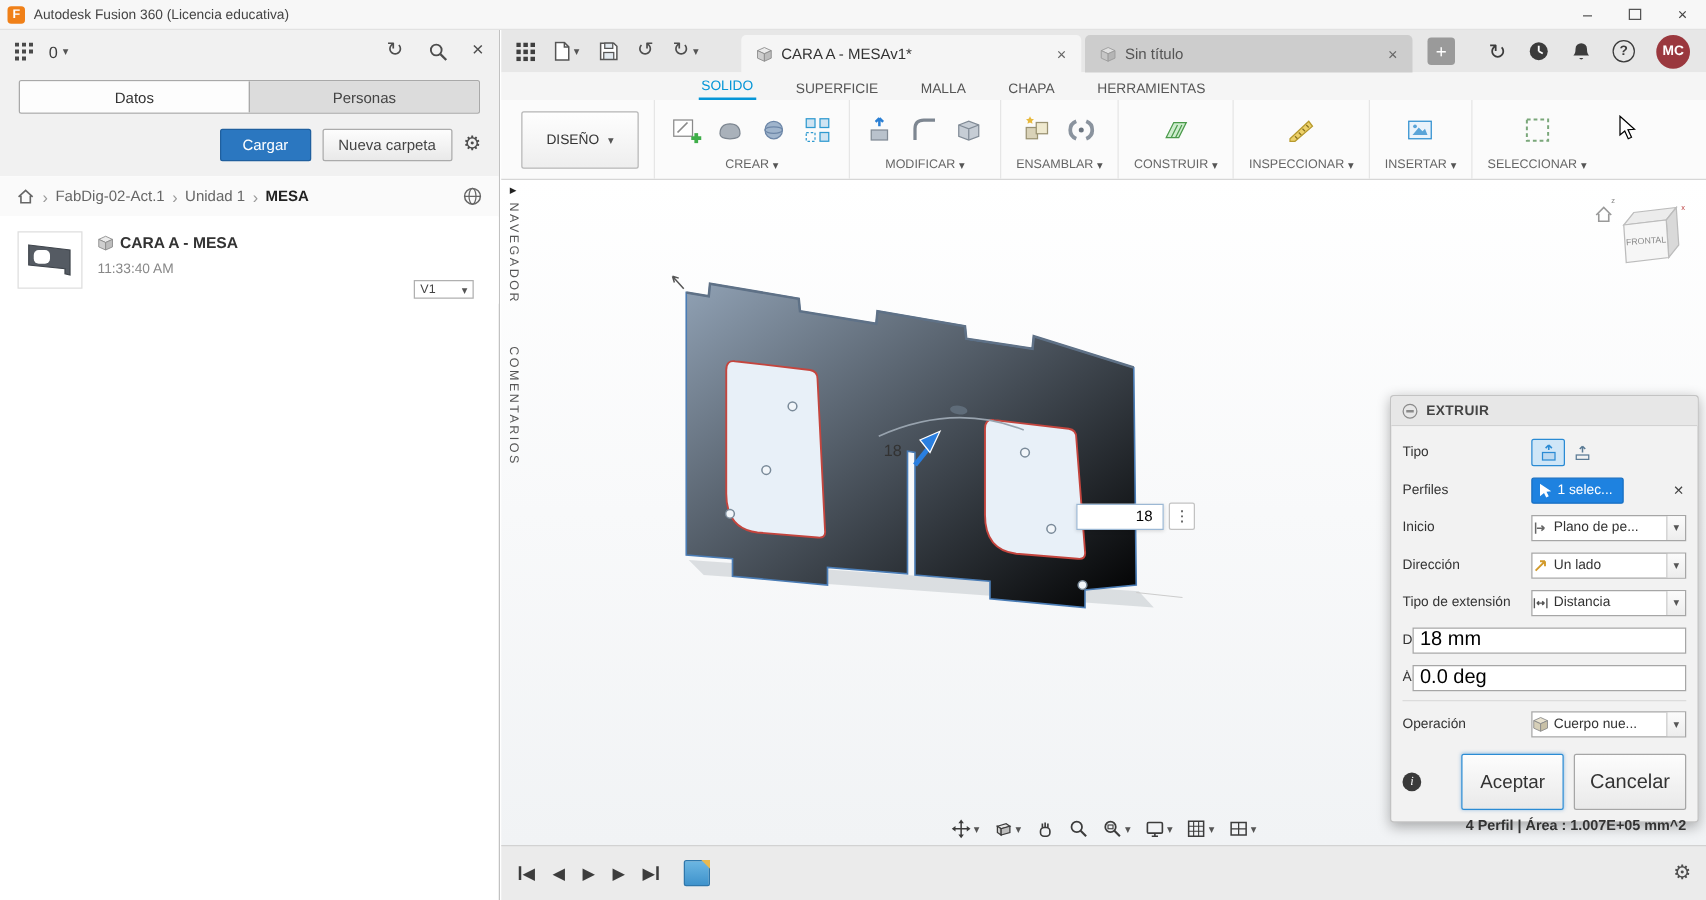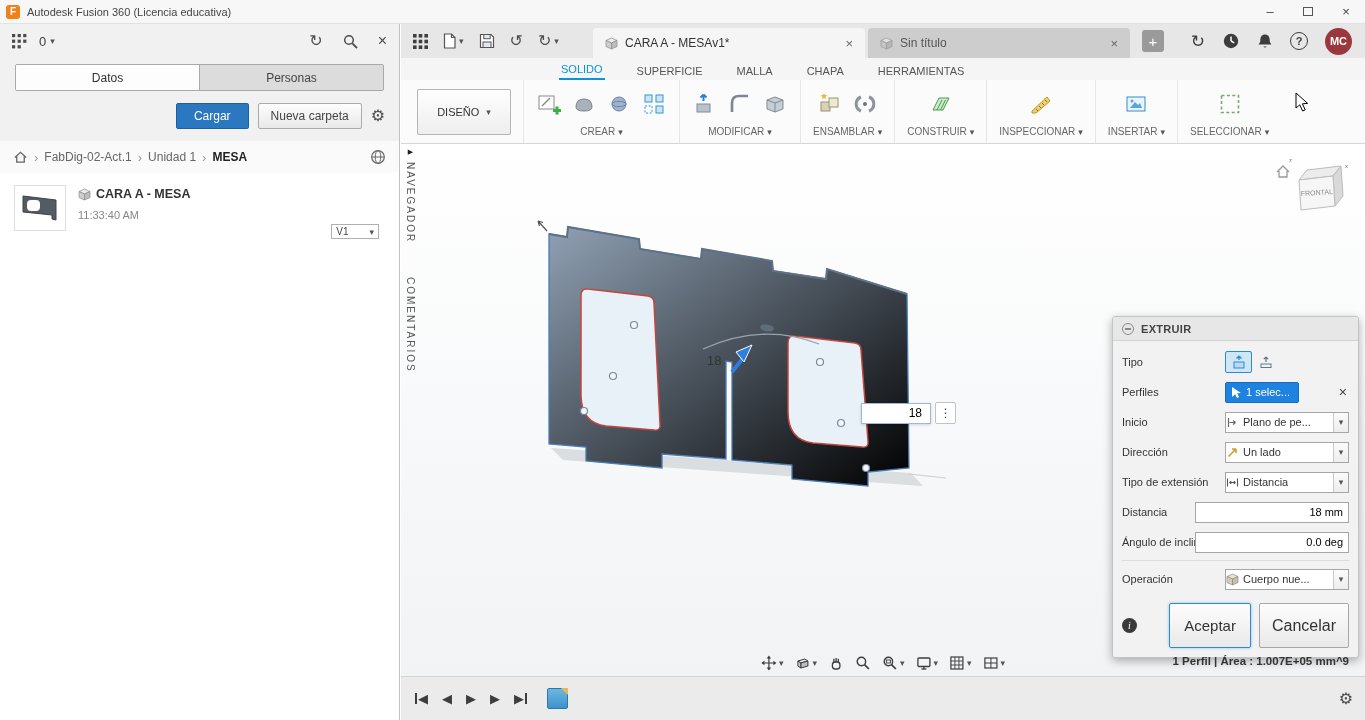--- a/index.html
+++ b/index.html
@@ -108,22 +108,22 @@
   .type-btn { width:27px; height:22px; background:none; border:1px solid transparent; display:flex;
     align-items:center; justify-content:center; }
   .type-btn.sel { background:#cfe6f7; border-color:#2a8bd4; border-radius:2px; }
   .chip { height:21px; background:#1e82e0; border:1px solid #166ec2; border-radius:2px; color:#fff;
     display:flex; align-items:center; gap:4px; padding:0 8px 0 5px; font-size:11px; }
   .dlg-x { margin-left:auto; font-size:14px; color:#444; padding-right:2px; }
   .dd { flex:1; height:21px; background:#fff; border:1px solid #a6a6a6; display:flex; align-items:center; padding-left:0; }
   .dd-text { flex:1; padding-left:4px; color:#333; overflow:hidden; white-space:nowrap; }
   .dd-caret { width:15px; align-self:stretch; border-left:1px solid #c9c9c9; background:linear-gradient(#fbfbfb,#ededed);
     display:flex; align-items:center; justify-content:center; font-size:9px; color:#555; }
-  .dlg-input { flex:1; height:21px; border:1px solid #a6a6a6; background:#fff; font-size:11px; padding:0 5px;
-    font-family:"Liberation Sans",sans-serif;text-align:right; }
+  .dlg-input { flex:1; height:21px; border:1px solid #a6a6a6; background:#fff; font-size:16px; padding:0 5px;
+    font-family:"Liberation Sans",sans-serif; }
   .dlg-divider { border-top:1px solid #dcdcdc; margin:3px 0; }
   .dlg-footer { display:flex; align-items:center; padding:7px 9px 9px 9px; gap:8px; }
   .info-circle { width:15px; height:15px; border-radius:50%; background:#3a3a3a; color:#fff; font-size:10px;
     font-style:italic; font-family:"Liberation Serif",serif; display:flex; align-items:center; justify-content:center; }
   .dlg-btns { margin-left:auto; display:flex; gap:8px; }
   .btn-aceptar { padding:13px 14px; font-size:15px; background:linear-gradient(#fdfdfd,#e9e9e9);
     border:1px solid #2a8bd4; border-radius:2px; box-shadow:0 0 3px rgba(60,140,210,.5); color:#333; }
   .btn-cancelar { padding:3px 12px; font-size:16px; background:linear-gradient(#fdfdfd,#e9e9e9);
     border:1px solid #a6a6a6; border-radius:2px; color:#333; }
 
@@ -704,21 +704,21 @@
         </span>
       <span class="nav-item">
           <svg width="16" height="16" viewBox="0 0 16 16">
             <rect x="2" y="3" width="12" height="10" fill="none" stroke="#3c3c3c" stroke-width="1.2"></rect>
             <path d="M8 3 V13 M2 8 H14" stroke="#3c3c3c" stroke-width="1"></path>
           </svg>
           <span class="caret">▾</span>
         </span>
     </div>
 
-    <div class="canvas-status">1 Perfil | Área : 1.007E+05 mm^9</div>
+    <div class="canvas-status">4 Perfil | Área : 1.007E+05 mm^2</div>
   </div>
 
   <div class="timeline">
     <div class="play-controls">
       <button class="pc">
           <span class="bar"></span>
           <span>◀</span>
         </button>
       <button class="pc">
           <span>◀</span>

